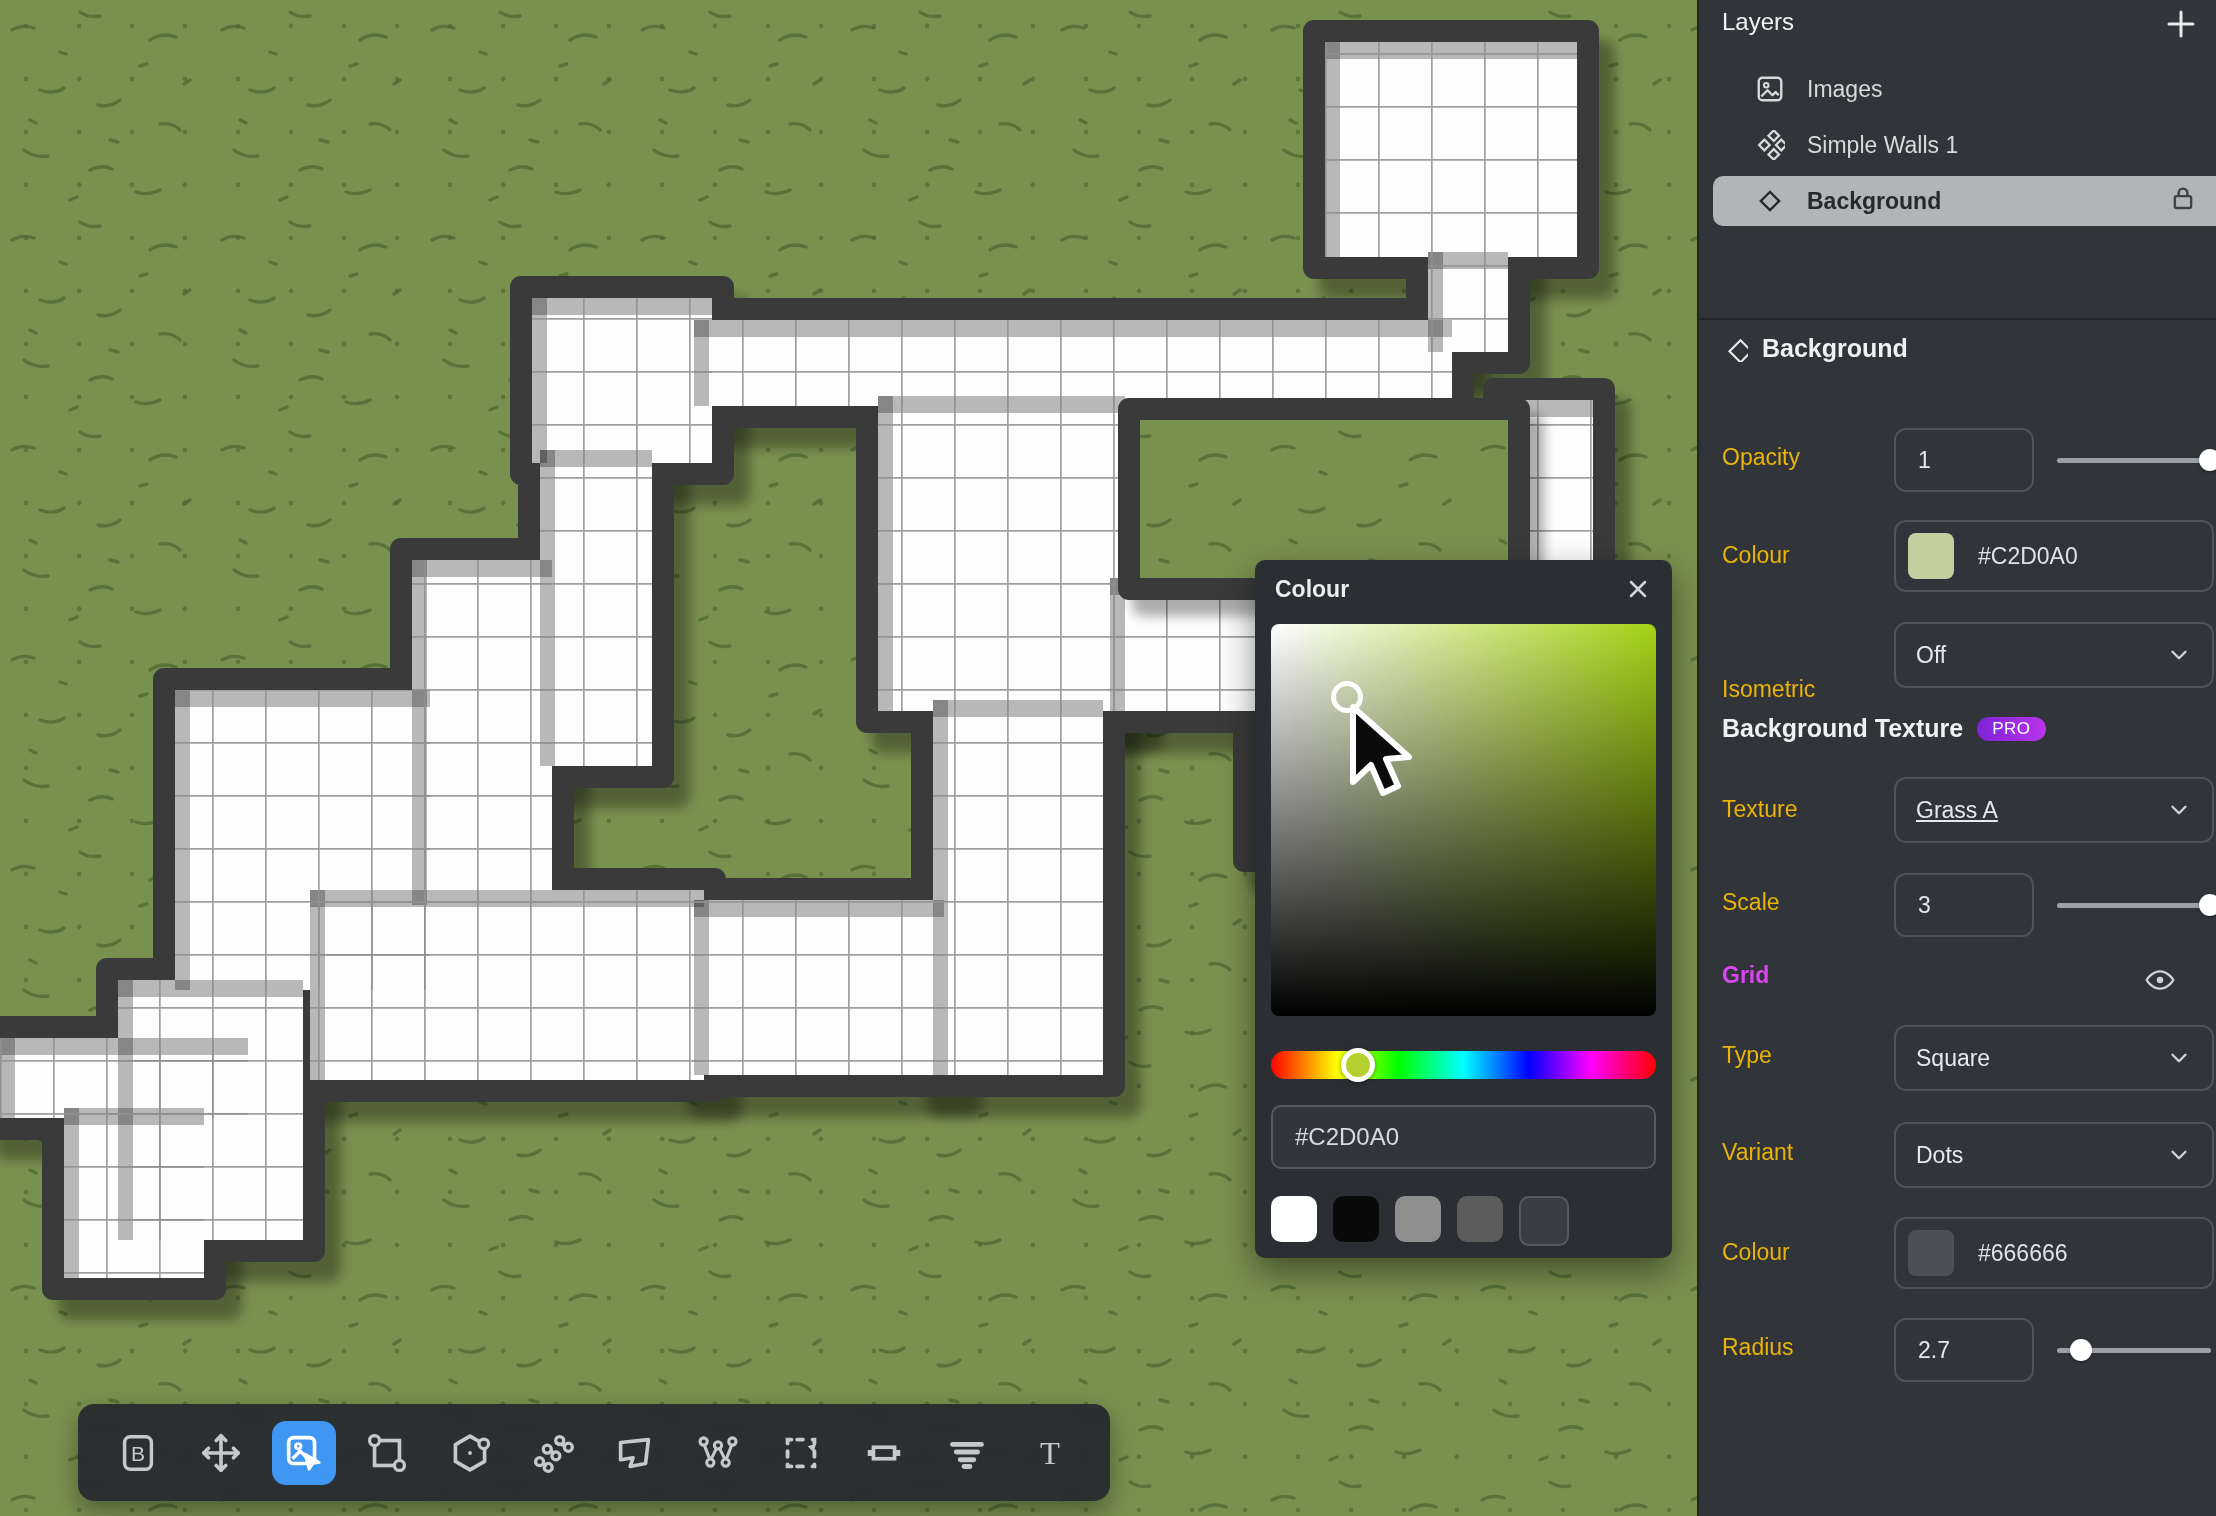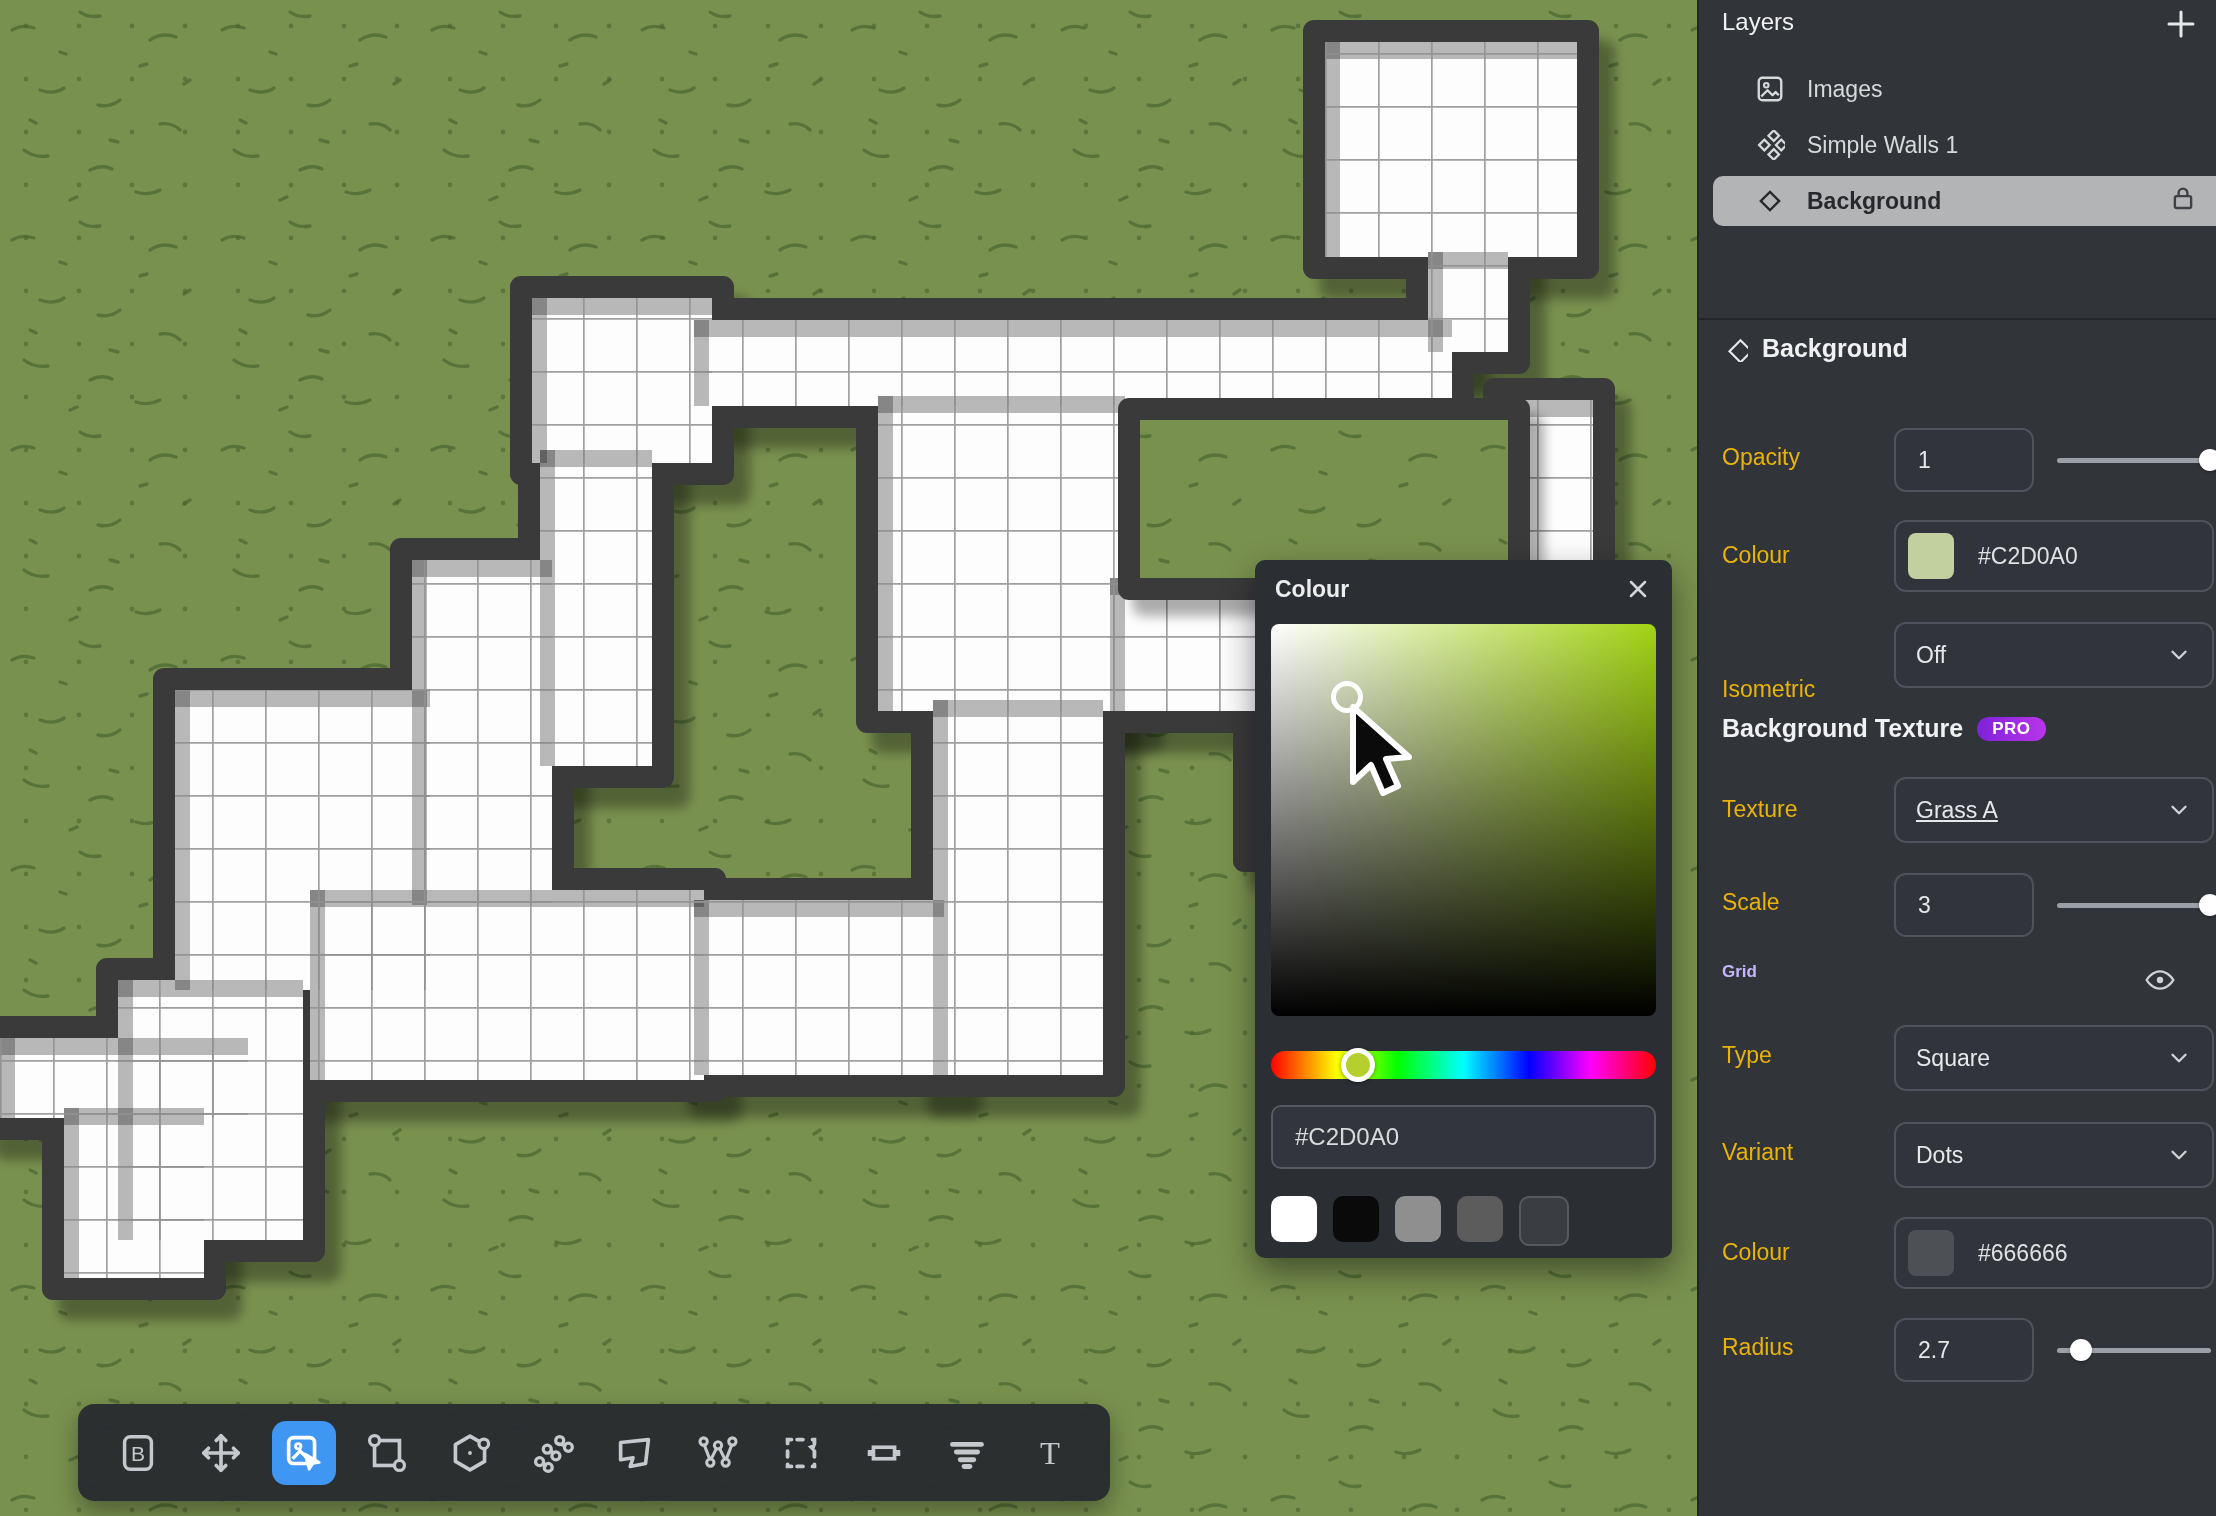--- a/index.html
+++ b/index.html
@@ -47,21 +47,21 @@
   .slider .knob{position:absolute;top:50%;width:22px;height:22px;border-radius:50%;
     background:#ffffff;transform:translate(-50%,-50%);box-shadow:0 1px 3px rgba(0,0,0,.4);}
   .dropdown{height:66px;background:#31353b;border:2px solid #4e525a;border-radius:12px;
     display:flex;align-items:center;color:#e7e8ea;font-size:23px;padding:0 20px;}
   .dropdown .dd-val{flex:1;}
   .colorfield{height:72px;background:#31353b;border:2px solid #4e525a;border-radius:12px;
     display:flex;align-items:center;color:#dfe1e3;font-size:23px;gap:24px;padding:0 12px;}
   .swatchbox{width:46px;height:46px;border-radius:8px;}
   .badge-pro{display:inline-block;margin-left:14px;padding:2px 15px;border-radius:999px;
     background:linear-gradient(90deg,#7d22d8,#b935ea);color:#fff;font-size:17px;
-    font-weight:bold;letter-spacing:.5px;vertical-align:3px;}
+    font-weight:normal;letter-spacing:.5px;vertical-align:3px;}
   .eye{position:absolute;right:18px;top:50%;transform:translateY(-50%);color:#cfd2d5;}
 
   
   #colour-dialog{position:absolute;left:1255px;top:560px;width:417px;height:698px;
     background:#2b2e33;border-radius:10px;box-shadow:0 14px 34px rgba(0,0,0,.45);}
   #cd-head{position:absolute;left:0;top:0;right:0;height:58px;display:flex;
     align-items:center;color:#eceded;font-size:23px;font-weight:600;padding:0 20px;
     justify-content:space-between;box-sizing:border-box;}
   #sv-area{position:absolute;left:16px;top:64px;width:385px;height:392px;border-radius:8px;
     background:linear-gradient(to bottom,rgba(0,0,0,0) 0%,#000 100%),
@@ -455,21 +455,21 @@
   <div class="side-abs prow-label" style="top:889px;">Scale</div>
   <div class="ctrl numfield" style="top:873px;">
     <span>3</span>
   </div>
   <div class="slider" style="top:873px;">
     <div class="track"></div>
     <div class="knob" style="left: 97%;"></div>
   </div>
 
   <div class="side-abs" style="left:23px;top:962px;width:472px;height:40px;">
-    <span style="font-size:17px;font-weight:bold;color:#c4b5fd;">Grid</span>
+    <span style="font-size:23px;font-weight:bold;color:#d946ef;">Grid</span>
     <span class="eye">
       <svg width="32" height="32" viewBox="0 0 24 24">
         <path d="M2 12s3.8-6.5 10-6.5S22 12 22 12s-3.8 6.5-10 6.5S2 12 2 12z" fill="none" stroke="currentColor" stroke-width="1.8"></path>
         <circle cx="12" cy="12" r="2.4" fill="currentColor"></circle>
       </svg>
     </span>
   </div>
 
   <div class="side-abs prow-label" style="top:1042px;">Type</div>
   <div class="ctrl dropdown" style="top:1025px;">

